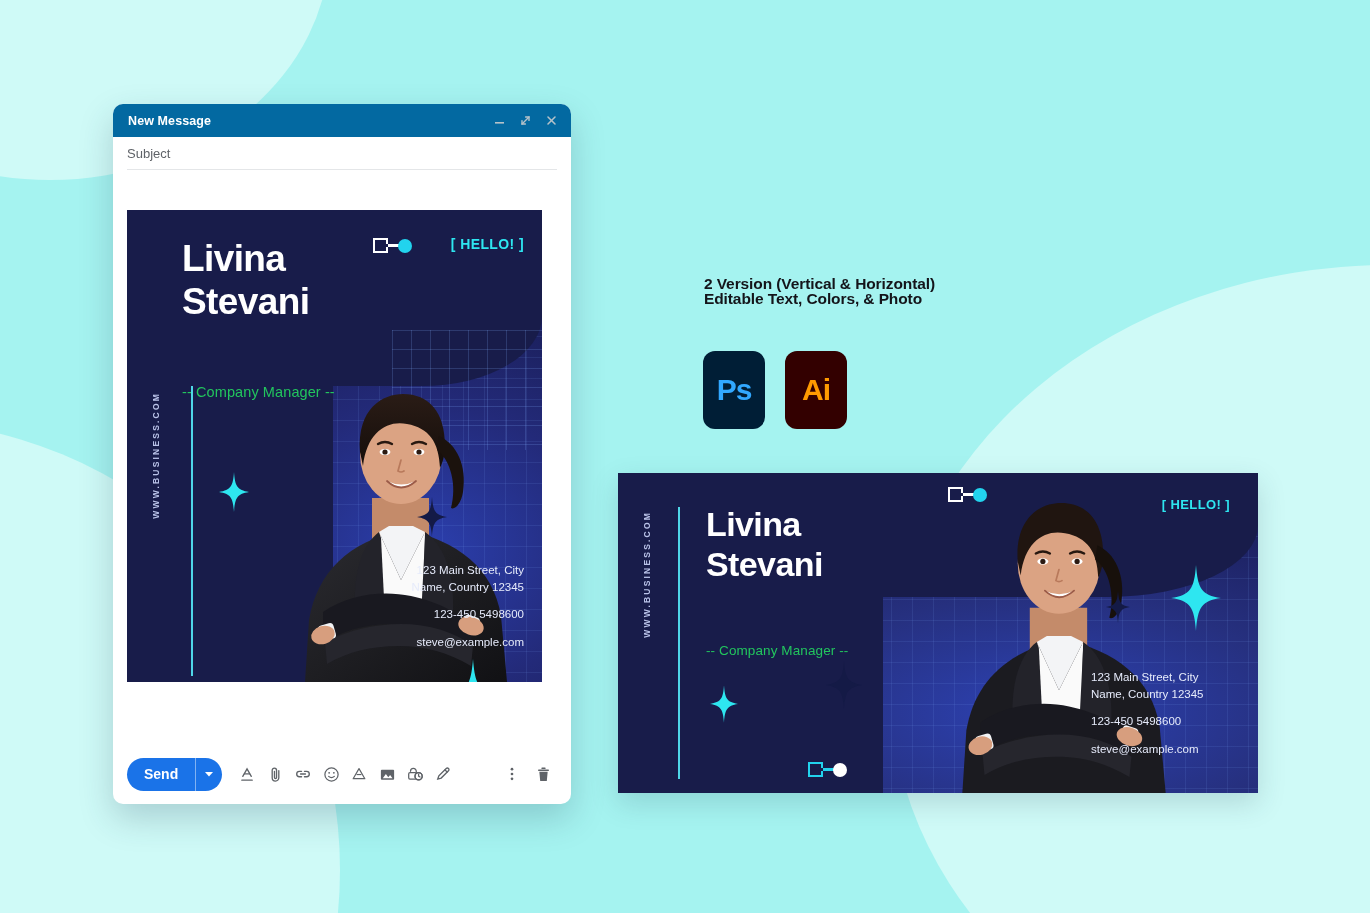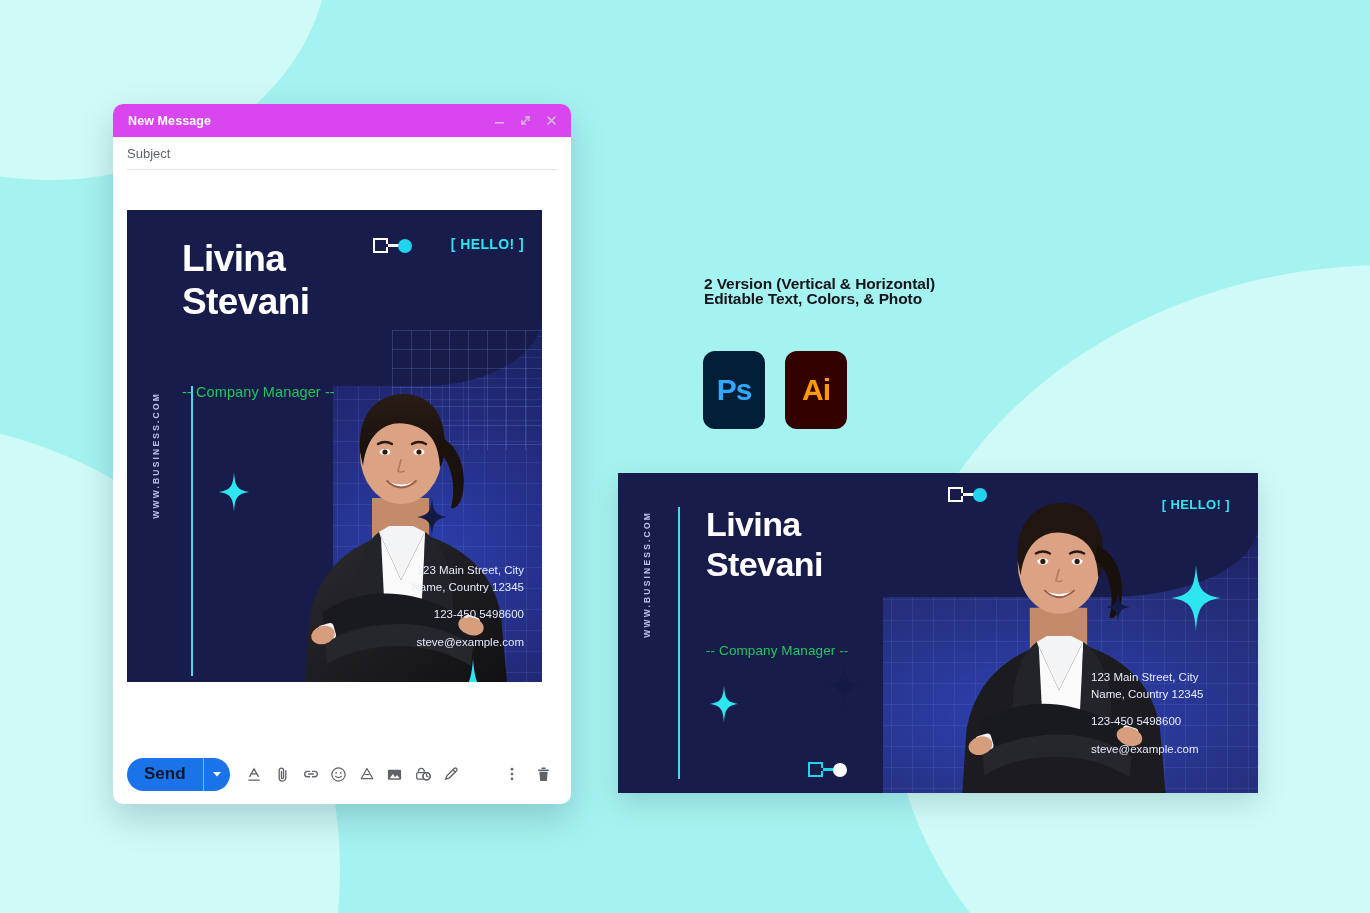--- a/index.html
+++ b/index.html
@@ -31,21 +31,21 @@
     left: 113px; top: 104px;
     width: 458px; height: 700px;
     background: #ffffff;
     border-radius: 10px;
     box-shadow: 0 14px 34px rgba(30,60,80,0.22);
     overflow: hidden;
     display: flex; flex-direction: column;
   }
   .compose-header {
     height: 33px;
-    background: #d946ef;
+    background: #0369a1;
     display: flex; align-items: center;
     padding: 0 12px 0 15px;
     flex: 0 0 auto;
   }
   .compose-title {
     color: #ffffff;
     font-size: 12.5px;
     font-weight: bold;
     letter-spacing: .1px;
     flex: 1;
@@ -202,21 +202,21 @@
   }
   .send-btn {
     display: flex; align-items: stretch;
     background: #1a73e8;
     border-radius: 17px;
     height: 33px;
     overflow: hidden;
     cursor: pointer;
   }
   .send-btn .lbl {
-    color: #0f172a; font-size: 17px; font-weight: bold;
+    color: #ffffff; font-size: 14px; font-weight: bold;
     padding: 4px 17px;
     display: flex; align-items: center;
   }
   .send-btn .div { width: 1px; background: rgba(255,255,255,.45); }
   .send-btn .caret {
     width: 26px;
     display: flex; align-items: center; justify-content: center;
   }
   .tb-icons { display: flex; align-items: center; gap: 4px; margin-left: 13px; }
   .tb-ic {

